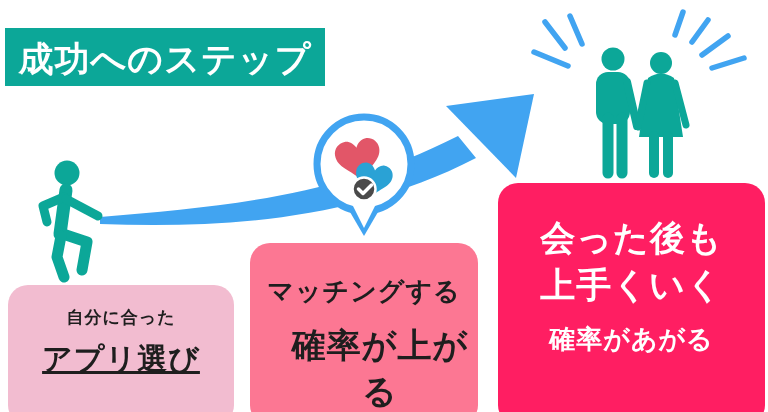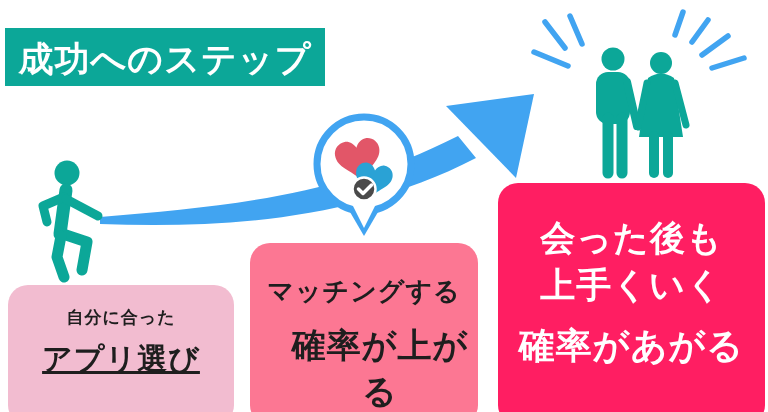--- a/index.html
+++ b/index.html
@@ -28,21 +28,21 @@
           color:var(--text-dark);padding-top:31px;}
   .step-3{left:498px;top:183px;width:267px;height:242px;background:var(--crimson);
           color:var(--text-light);padding-top:32px;}
   .ln{display:block;letter-spacing:1px;}
   .step-1 .l1{font-size:17px;margin-bottom:10px;}
   .step-1 .l2{font-size:30px;text-decoration:underline;}
   .step-2 .l1{font-size:26px;margin-bottom:14px;}
   .step-2 .l2{font-size:34px;margin-left:32px;}
   .step-3 .l1{font-size:35px;}
   .step-3 .l2{font-size:35px;margin-bottom:13px;}
-  .step-3 .l3{font-size:36px;}
+  .step-3 .l3{font-size:26px;}
 
   
   .layer{position:absolute;}
   .teal-fill{fill:var(--teal);}
   .teal-stroke{stroke:var(--teal);fill:none;}
   .blue-fill{fill:var(--blue);}
   .blue-stroke{stroke:var(--blue);fill:none;}
 </style>
 </head>
 <body>

